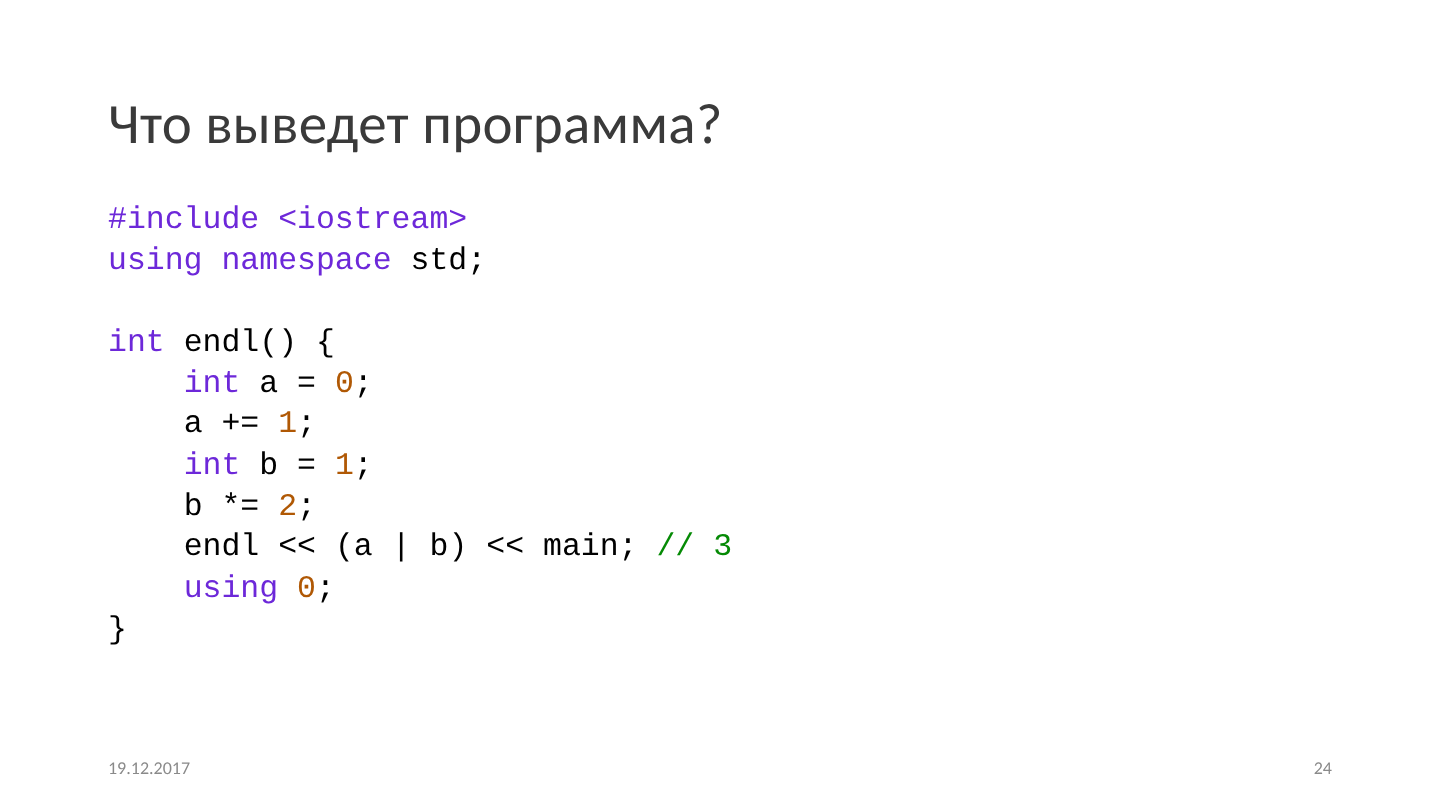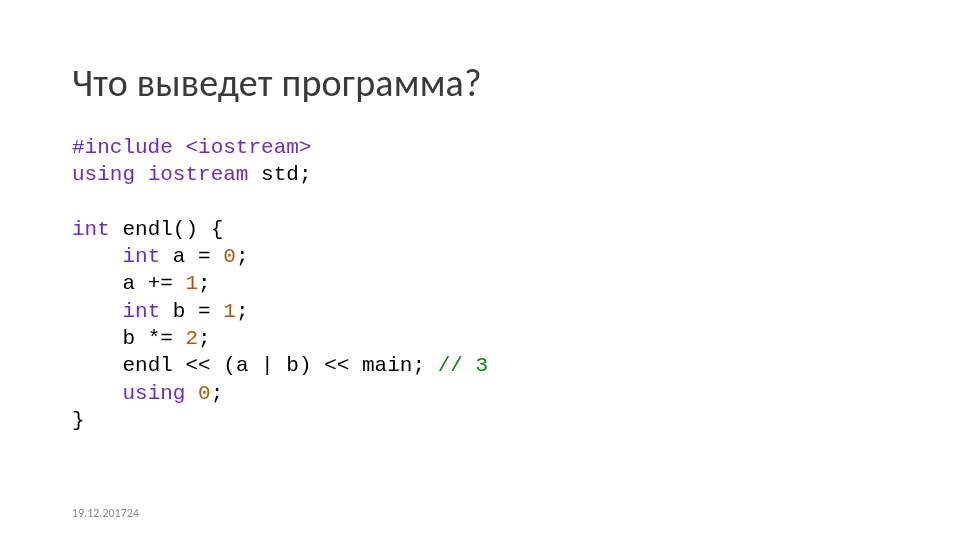--- a/index.html
+++ b/index.html
@@ -37,33 +37,34 @@
   .hdr  { color: #6d28d9; }   
   .lit  { color: #b05804; }   
   .cmt  { color: #058a05; }   
   .ns   { color: #000000; }
   .footer {
     position: absolute;
     bottom: 20px;
     left: 72px;
     right: 72px;
     display: flex;
+    justify-content: space-between;
     font-size: 12px;
     color: #8a8a8a;
   }
 </style>
 </head>
 <body>
 
 <div class="slide">
 
   <h1 class="title">Что выведет программа?</h1>
 
   <div class="code"><span class="kw">#include</span> <span class="hdr">&lt;iostream&gt;</span>
-<span class="kw">using</span> <span class="kw">iostream</span> <span class="ns">std</span><span>;</span>
+<span class="kw">using</span> <span class="kw">namespace</span> <span class="ns">std</span><span>;</span>
 
 <span class="kw">int</span> <span>endl</span><span>(</span><span>)</span> <span>{</span>
     <span class="kw">int</span> <span>a</span> <span>=</span> <span class="lit">0</span><span>;</span>
     <span>a</span> <span>+=</span> <span class="lit">1</span><span>;</span>
     <span class="kw">int</span> <span>b</span> <span>=</span> <span class="lit">1</span><span>;</span>
     <span>b</span> <span>*=</span> <span class="lit">2</span><span>;</span>
     <span>endl</span> <span>&lt;&lt;</span> <span>(</span><span>a</span> <span>|</span> <span>b</span><span>)</span> <span>&lt;&lt;</span> <span>main</span><span>;</span> <span class="cmt">// 3</span>
     <span class="kw">using</span> <span class="lit">0</span><span>;</span>
 <span>}</span></div>
 

